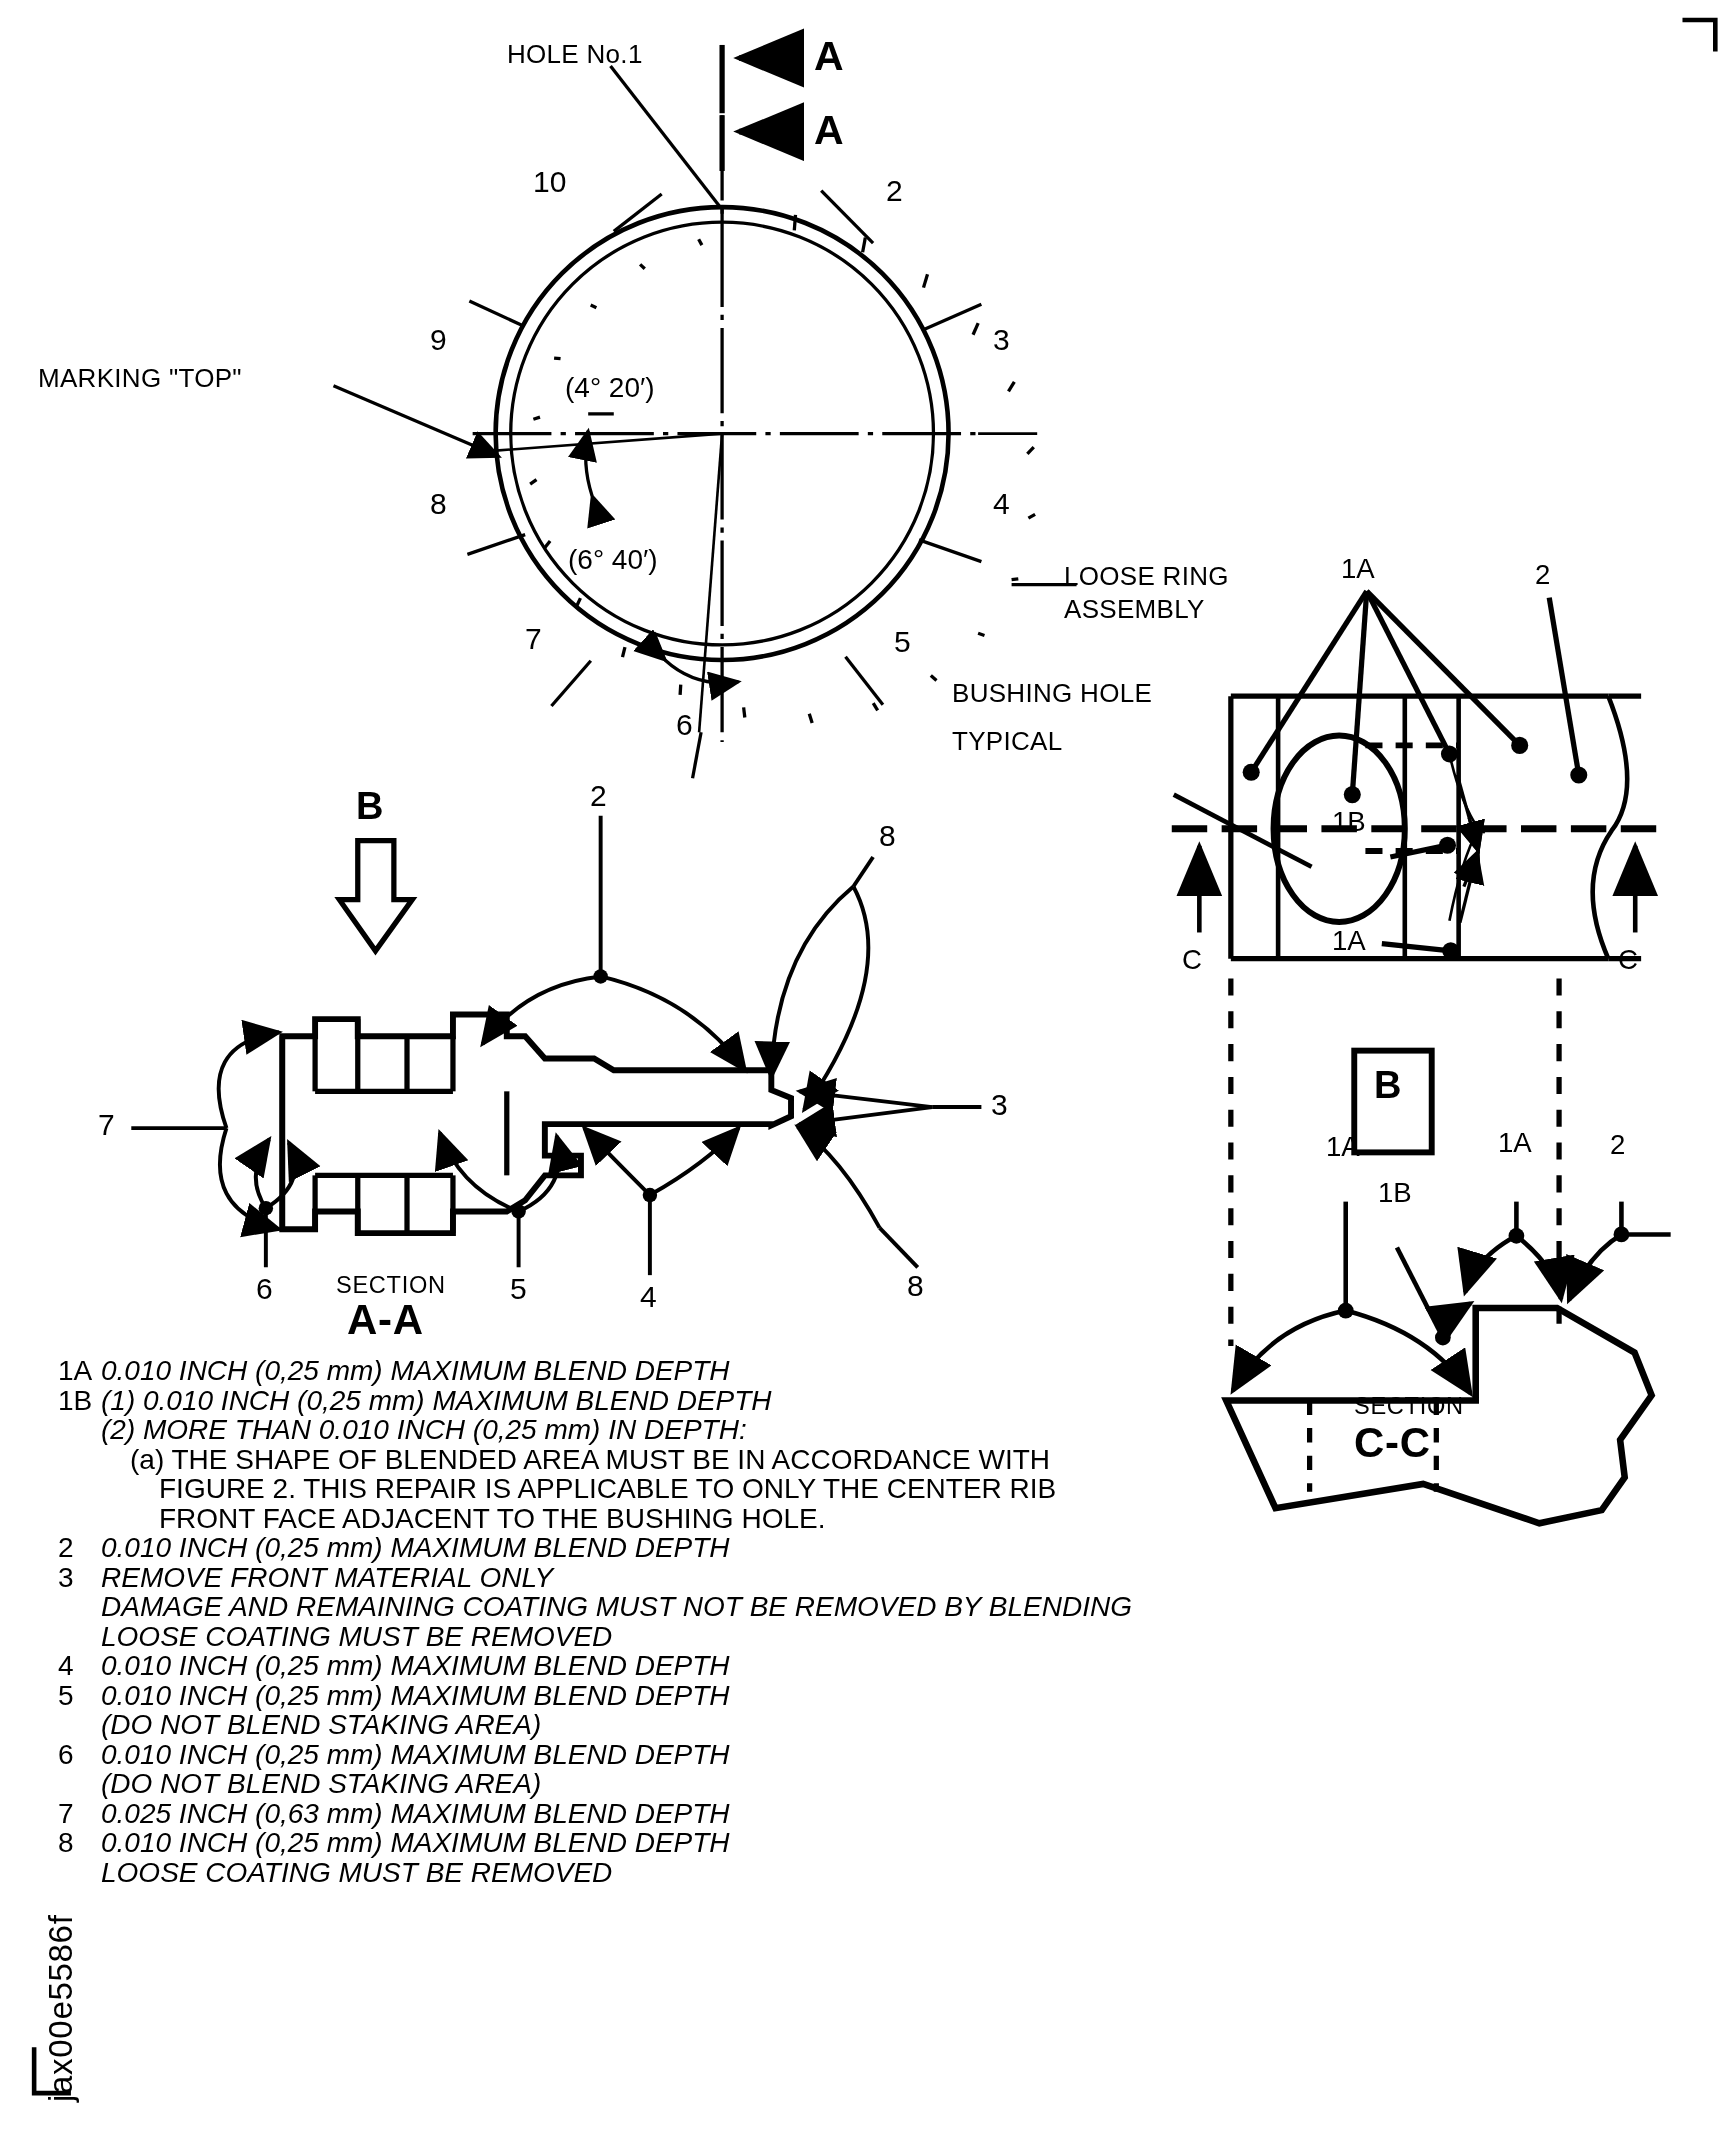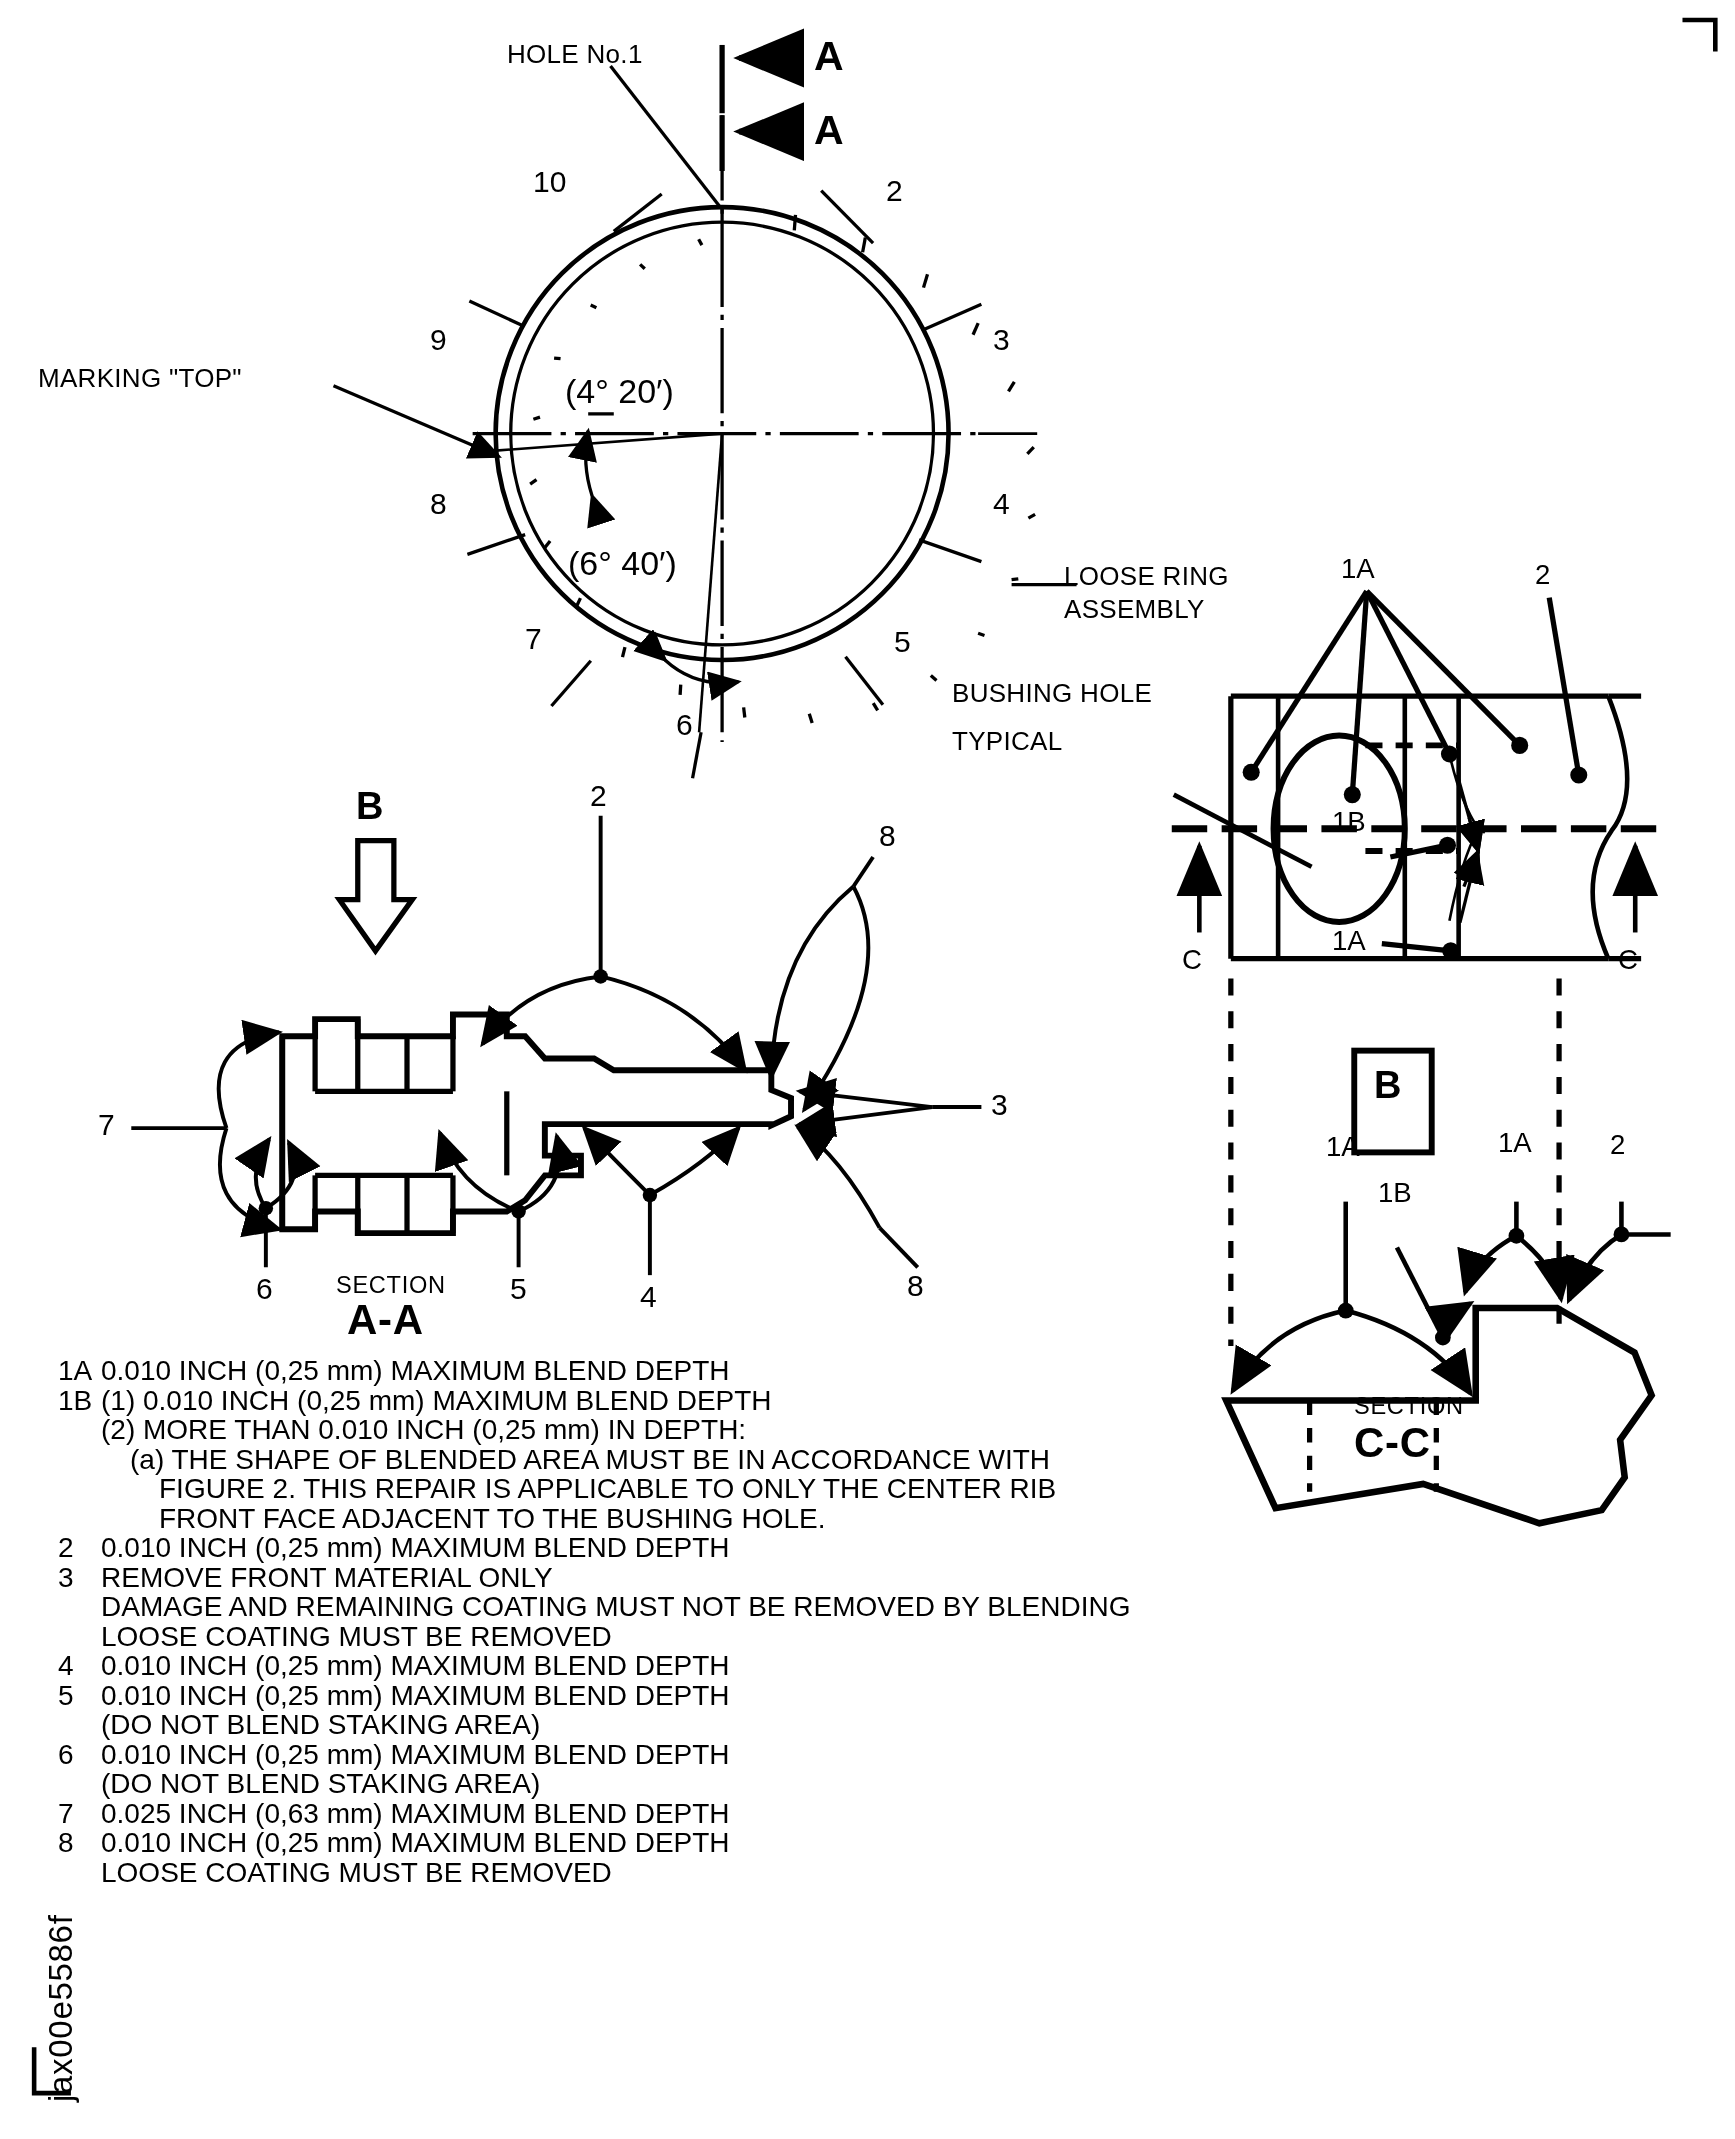--- a/index.html
+++ b/index.html
@@ -9,31 +9,31 @@
   }
   .stage{position:absolute;left:0;top:0;width:1735px;height:1636px;padding-left:36px;}
   svg.layer{position:absolute;left:0;top:0;width:1735px;height:2140px;overflow:visible;}
 
   
   .lbl{position:absolute;white-space:nowrap;line-height:1;}
   .t-callout{font-size:26px;font-weight:400;letter-spacing:0.3px;}
   .t-numbig{font-size:30px;font-weight:400;}
   .t-A{font-size:41px;font-weight:bold;}
   .t-B{font-size:38px;font-weight:bold;}
-  .t-ang{font-size:34px;font-weight:400;}
+  .t-ang{font-size:28px;font-weight:400;}
   .t-sec-small{font-size:23.6px;font-weight:400;letter-spacing:0.7px;}
   .t-sec-big{font-size:42px;font-weight:bold;letter-spacing:0.7px;}
   .t-detail{font-size:27.6px;font-weight:400;}
 
   
   #notes{position:absolute;left:58px;top:1355px;width:1510px;}
   .note-row{display:flex;align-items:flex-start;height:29.5px;}
   .note-key{width:43px;flex:0 0 43px;font-size:28px;}
   .note-txt{font-size:28px;white-space:nowrap;}
-  .ind0{margin-left:0px;}
+  .ind0{margin-left:0px;font-style:italic;}
   .ind1{margin-left:29px;}
   .ind2{margin-left:58px;text-align:center;}
 
   
   #figid{
     position:absolute;left:-77px;top:1945px;width:276px;
     transform:rotate(-90deg);transform-origin:center center;
     font-size:33px;letter-spacing:0.7px;
   }
 </style>

